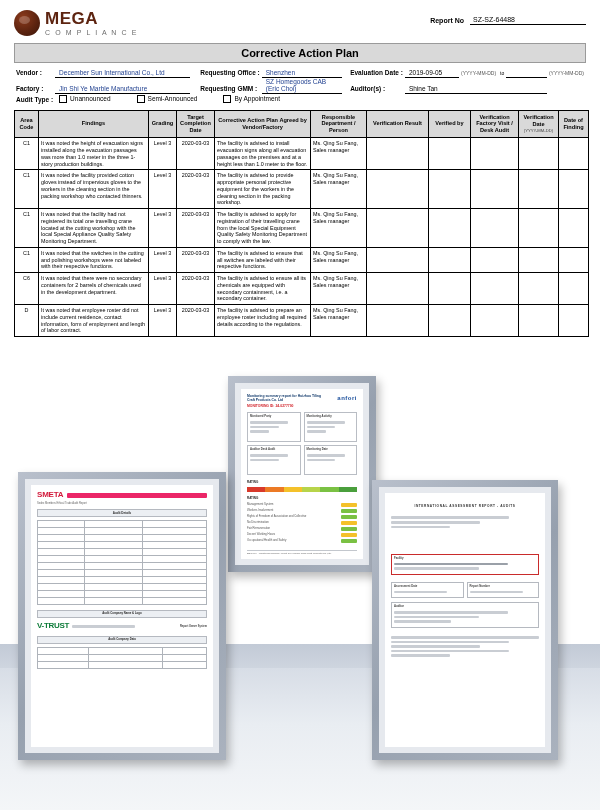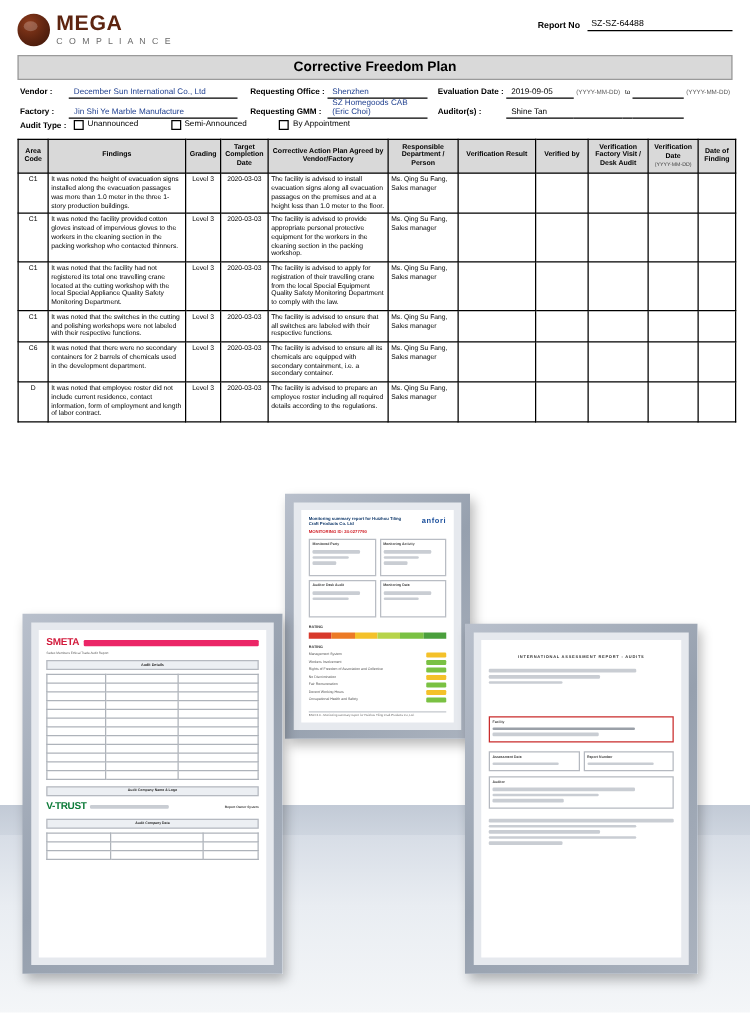--- a/index.html
+++ b/index.html
@@ -190,21 +190,20 @@
     height: 26px;
     background: linear-gradient(180deg, #c2cad6 0%, #cfd6e0 100%);
   }
 
   .frame {
     position: absolute;
     background: linear-gradient(135deg, #b9c0cc 0%, #96a0ae 50%, #aab2be 100%);
     box-shadow: 3px 5px 9px rgba(0,0,0,0.28);
     padding: 7px;
     box-sizing: border-box;
-    margin-top: 19px;
   }
   .frame .mat {
     background: #e6e9ee;
     width: 100%;
     height: 100%;
     padding: 6px;
     box-sizing: border-box;
   }
   .sheet {
     background: #fff;
@@ -372,21 +371,21 @@
           <span class="brand-mega">MEGA</span>
           <span class="brand-sub" style="display:block">C O M P L I A N C E</span>
         </span>
       </div>
       <div class="reportno">
         <span class="lbl">Report No</span>
         <span class="val">SZ-SZ-64488</span>
       </div>
     </div>
 
-    <div class="title-bar">Corrective Freedom Plan</div>
+    <div class="title-bar">Corrective Action Plan</div>
 
     <table class="meta">
       <tbody>
           <tr>
         <td class="k">Vendor :</td>
         <td class="u" style="width:170px">December Sun International Co., Ltd</td>
         <td class="k" style="padding-left:10px">Requesting Office :</td>
         <td class="u" style="width:90px">Shenzhen</td>
         <td class="k" style="padding-left:8px">Evaluation Date :</td>
         <td class="u black" style="width:60px">2019-09-05</td>

